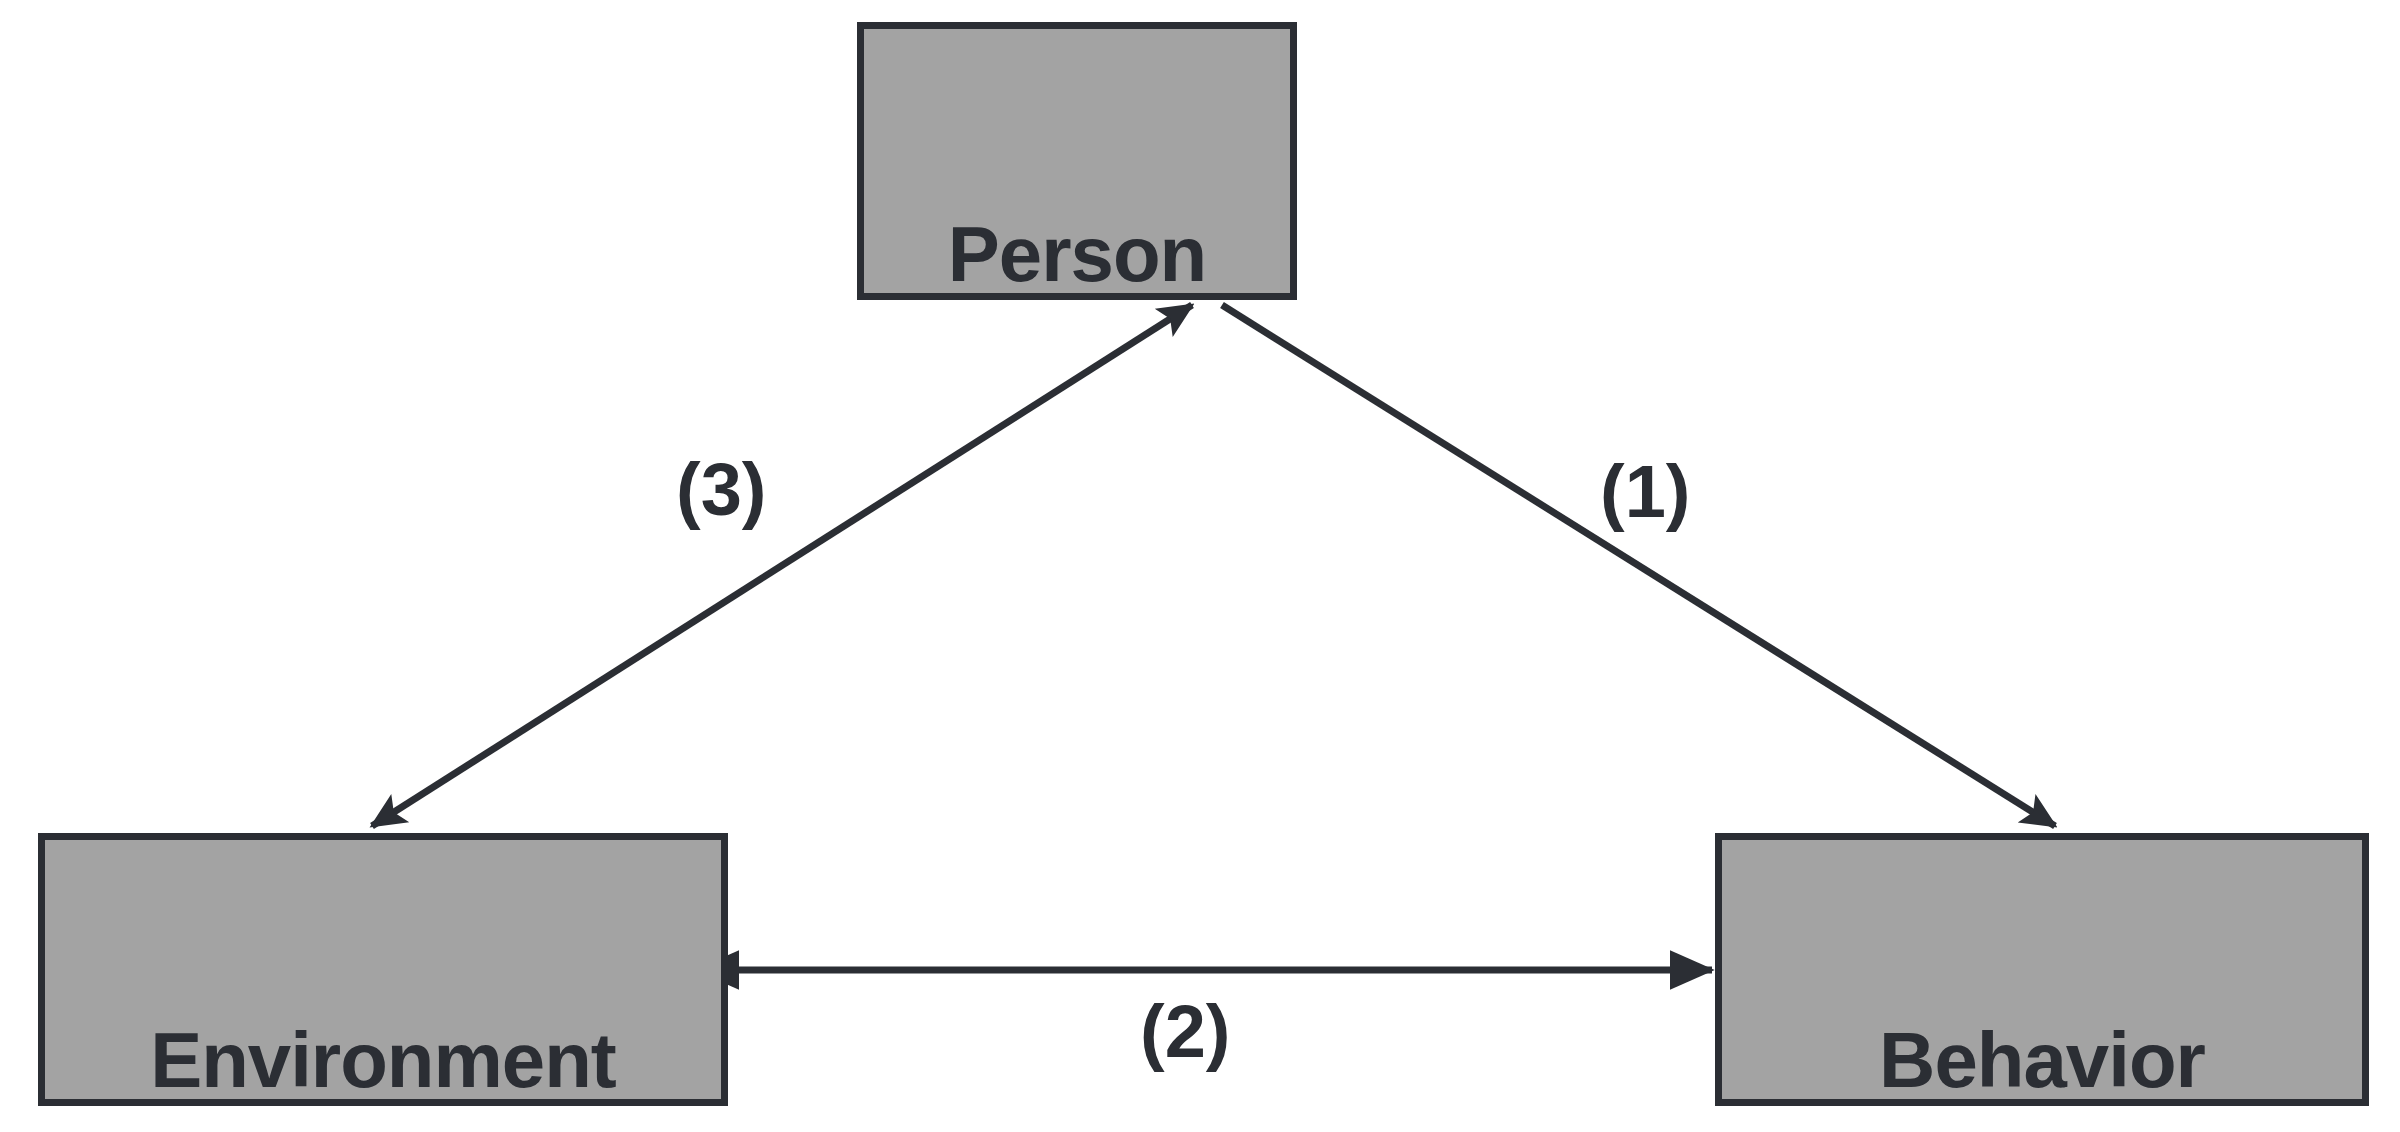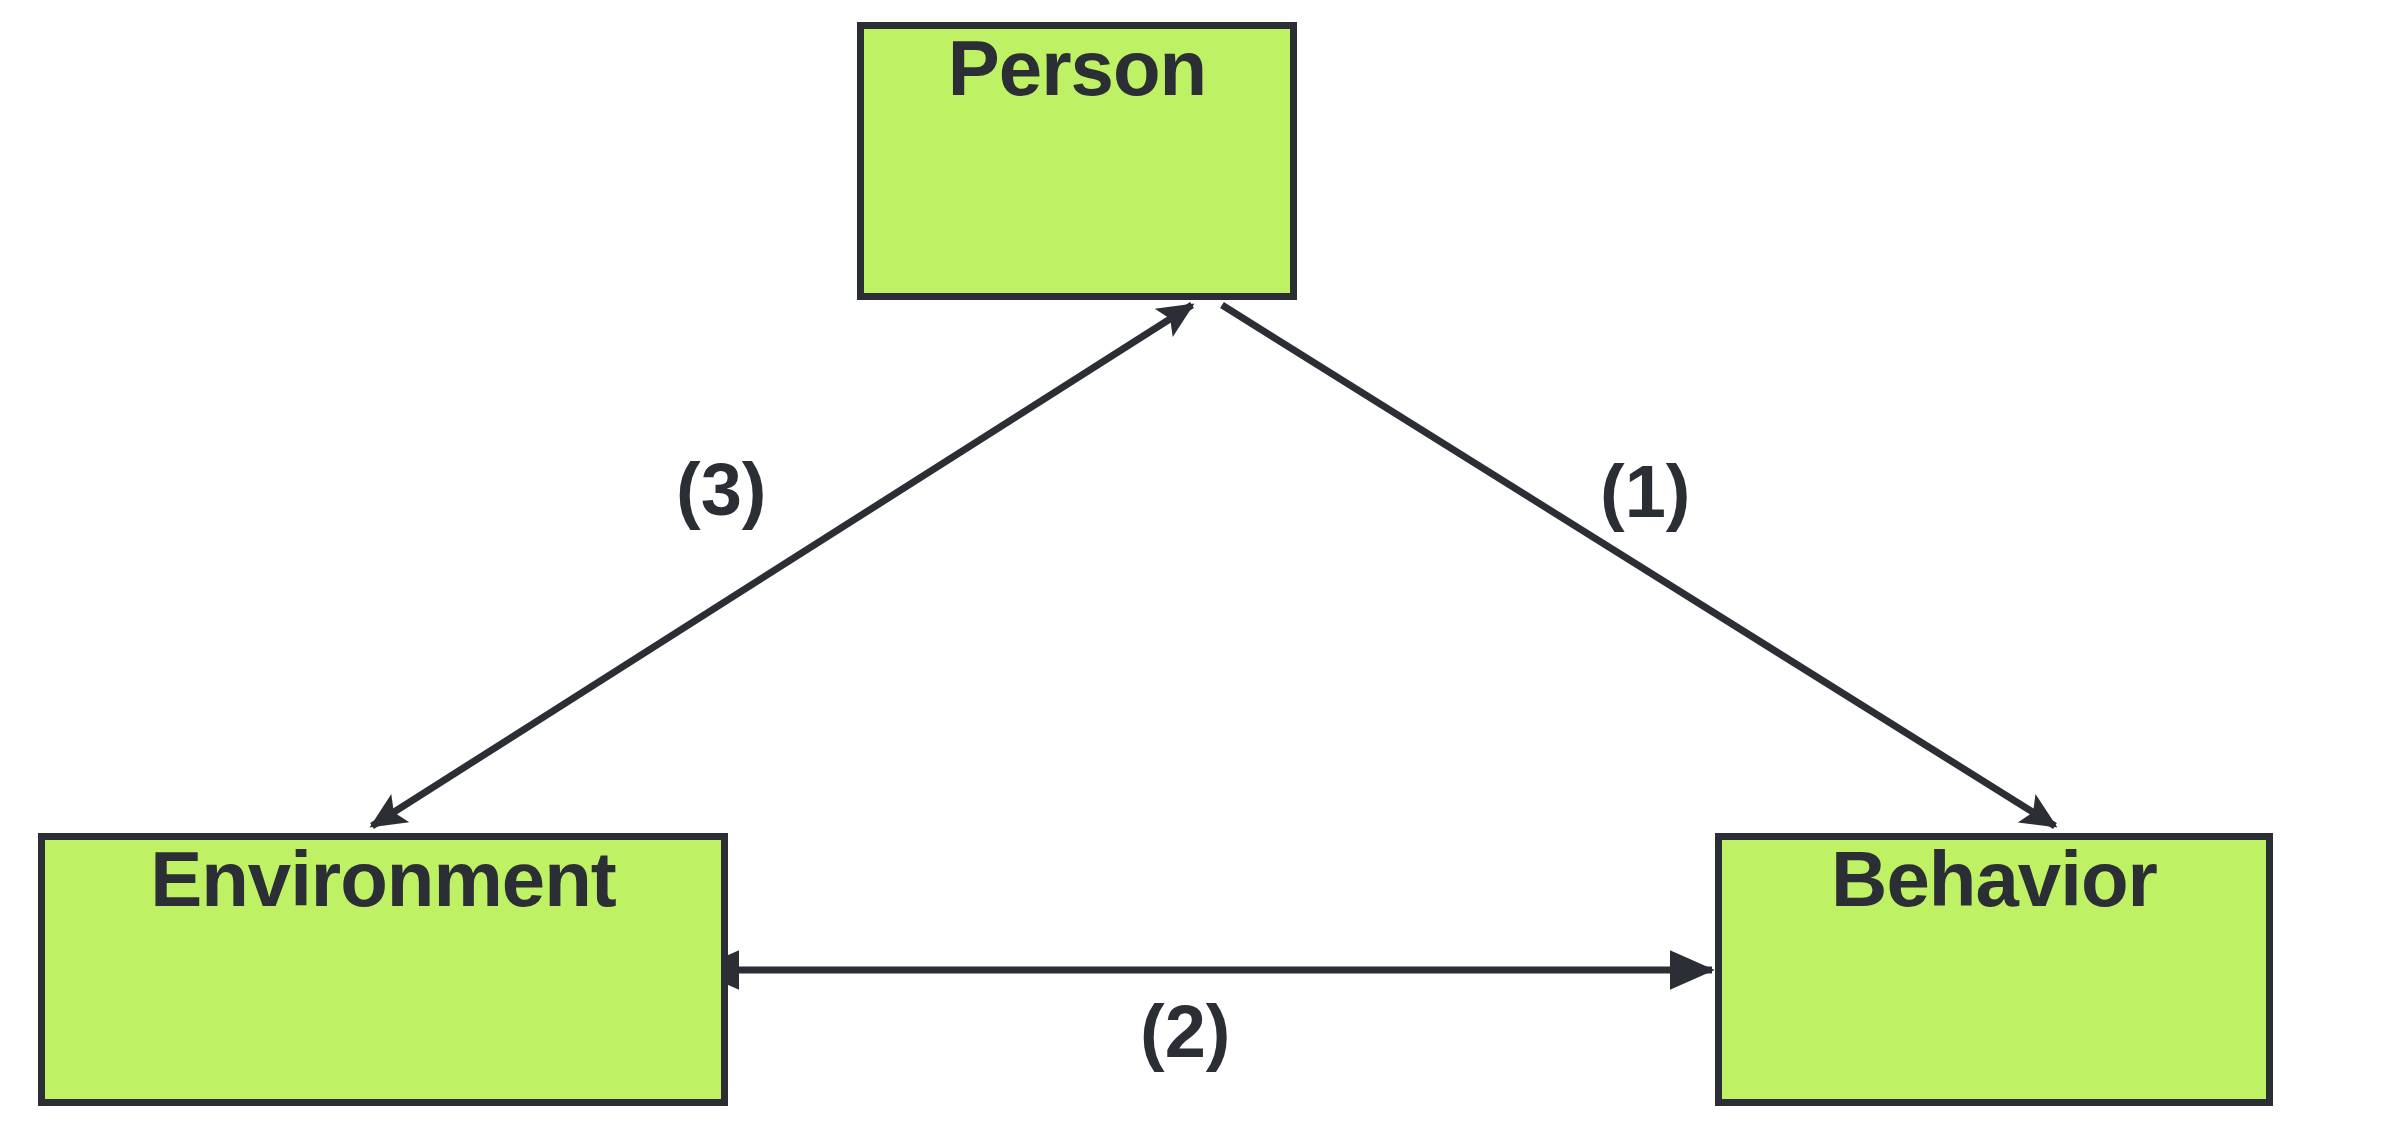--- a/index.html
+++ b/index.html
@@ -12,38 +12,38 @@
     width: 2400px;
     height: 1132px;
     background: #ffffff;
     overflow: hidden;
     font-family: "Liberation Sans", sans-serif;
   }
   .node-box {
     position: absolute;
     box-sizing: border-box;
     border: 7px solid #2b2e34;
-    background: #bef264;
+    background: #a3a3a3;
     display: flex;
-    align-items: flex-start;
+    align-items: flex-end;
     justify-content: center;
     z-index: 3;
   }
   .node-label {
     font-family: "Liberation Sans", sans-serif;
     font-weight: bold;
     font-size: 78px;
     line-height: 1;
     color: #2b2e34;
     letter-spacing: -1px;
     white-space: nowrap;
   }
   #node-person   { left: 857px;  top: 22px;   width: 440px; height: 278px; }
   #node-environment { left: 38px;  top: 833px; width: 690px; height: 273px; }
-  #node-behavior { left: 1715px; top: 833px;  width: 558px; height: 273px; }
+  #node-behavior { left: 1715px; top: 833px;  width: 654px; height: 273px; }
 
   #edge-layer {
     position: absolute;
     left: 0; top: 0;
     width: 2400px;
     height: 1132px;
     z-index: 1;
   }
   .edge-label {
     position: absolute;

